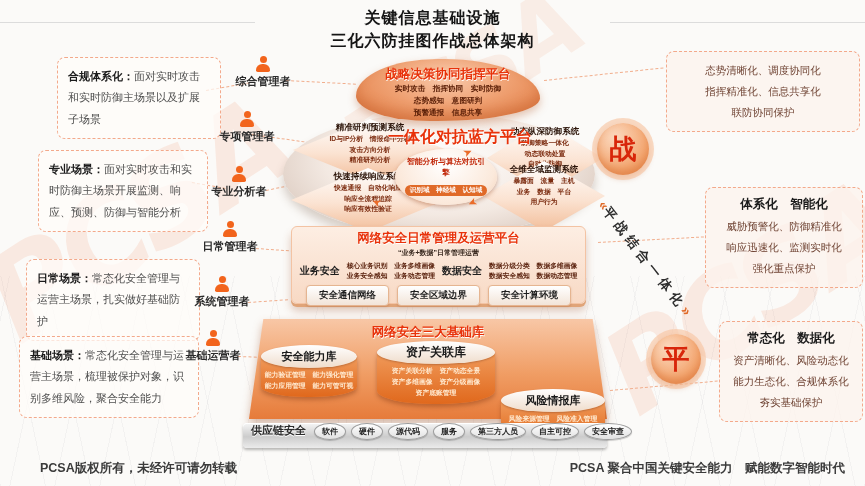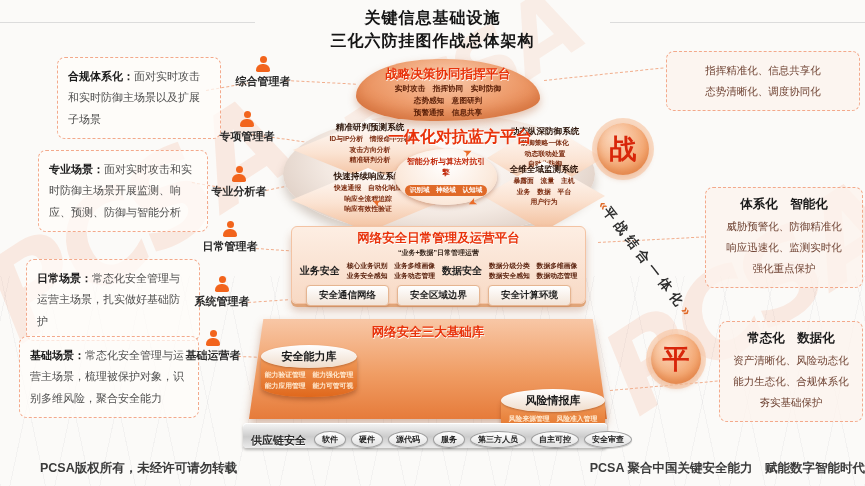--- a/index.html
+++ b/index.html
@@ -113,21 +113,21 @@
     background:linear-gradient(180deg,#f09a5a,#e0681c); color:#ffe9cf;
     font-size:6.8px; font-weight:bold; text-align:center; line-height:1.6;
     box-shadow:0 3px 4px rgba(140,60,20,0.45); }
   .cy1 { left:261px; top:345px; width:96px; } .cy1 .cyl-top { font-size:11px; }
   .cy2 { left:377px; top:341px; width:118px; } .cy2 .cyl-top { font-size:12px; }
   .cy3 { left:501px; top:345px; width:104px; } .cy3 .cyl-top { font-size:11px;margin-top:44px; }
 
   .supply { position:absolute; left:243px; top:423px; width:364px; height:25px; z-index:6; box-sizing:border-box;
     background:linear-gradient(180deg,#f6f6f6,#cccccc 55%,#ebebeb); border-radius:4px;
     box-shadow:0 2px 3px rgba(0,0,0,0.28), inset 0 1px 0 #fff;
-    display:flex; align-items:flex-end; padding:0 8px; gap:5px; }
+    display:flex; align-items:flex-start; padding:0 8px; gap:5px; }
   .supply-label { font-size:11px; font-weight:900; color:#2d2d2d; text-shadow:0 1px 0 #fff; margin-right:3px; white-space:nowrap; }
   .pill { border:1px solid #9d9d9d; border-radius:50%; padding:2px 7px; font-size:8px; font-weight:bold; color:#222;
     background:linear-gradient(180deg,#ffffff,#e1e1e1); white-space:nowrap; box-shadow:0 1px 1px rgba(0,0,0,0.2); }
 
   .rp { position:absolute; z-index:4; border:1.6px dashed #f3a98b; border-radius:8px;
     background:rgba(253,243,237,0.78); text-align:center; padding:8px 5px; box-sizing:border-box; }
   .rp-title { font-size:12.5px; font-weight:900; color:#1c1c1c; margin-bottom:3px; }
   .rp-line { font-size:10.5px; color:#6e4232; line-height:2.0; white-space:nowrap; }
   .rp1 { left:666px; top:51px; width:194px; }
   .rp2 { left:705px; top:187px; width:158px; }
@@ -137,21 +137,21 @@
     font-weight:900; color:#d8260a;
     background:radial-gradient(circle at 35% 28%, #fbd9bf, #f4a873 62%, #ec8a4c);
     box-shadow:0 0 0 5px rgba(247,198,165,0.65), 0 3px 6px rgba(180,80,30,0.4), inset 0 -5px 7px rgba(215,115,55,0.5); }
   .war { left:597px; top:123px; width:52px; height:52px; font-size:27px; }
   .peace { left:651px; top:334px; width:50px; height:50px; font-size:27px; }
   .axis { position:absolute; left:608px; top:197px; z-index:6; transform:rotate(52deg); transform-origin:0 0;
     font-size:13px; font-weight:900; color:#2d2d2d; letter-spacing:5px; white-space:nowrap; }
   .axis .chev { color:#e06a28; letter-spacing:0; font-size:14px; }
 
   .foot { position:absolute; top:460px; z-index:6; font-size:12.5px; font-weight:bold; color:#3b3b3b; }
-  .foot-left { left:40px; } .foot-right { right:0; }
+  .foot-left { left:40px; } .foot-right { right:20px; }
 </style>
 </head>
 <body>
 
 <div class="canvas">
   <div class="bg-grid"></div>
   <div class="wm wm1">PCSA</div>
   <div class="wm wm2">PCSA</div>
   <div class="wm wm3">PCSA</div>
 
@@ -290,42 +290,51 @@
     </div>
   <div class="t4-title red-title">网络安全三大基础库</div>
 
   <div class="cyl cy1">
     <div class="cyl-top">安全能力库</div>
     <div class="cyl-body">
       <div>能力验证管理　能力强化管理</div>
       <div>能力应用管理　能力可管可视</div>
     </div>
   </div>
+  <div class="cyl cy2">
+    <div class="cyl-top">资产关联库</div>
+    <div class="cyl-body">
+      <div>资产关联分析　资产动态全景</div>
+      <div>资产多维画像　资产分级画像</div>
+      <div>资产底账管理</div>
+    </div>
+  </div>
   <div class="cyl cy3">
     <div class="cyl-top">风险情报库</div>
     <div class="cyl-body">
       <div>风险来源管理　风险准入管理</div>
       <div>风险分析评估　风险可视可控</div>
     </div>
   </div>
 
   <div class="supply">
     <span class="supply-label">供应链安全</span>
     <span class="pill">软件</span>
     <span class="pill">硬件</span>
     <span class="pill">源代码</span>
     <span class="pill">服务</span>
     <span class="pill">第三方人员</span>
     <span class="pill">自主可控</span>
     <span class="pill">安全审查</span>
   </div>
 
   <div class="rp rp1">
+    <div class="rp-line">态势清晰化、调度协同化</div>
     <div class="rp-line">指挥精准化、信息共享化</div>
-    <div class="rp-line">态势清晰化、调度协同化</div>
+    <div class="rp-line">联防协同保护</div>
   </div>
   <div class="rp rp2">
     <div class="rp-title">体系化　智能化</div>
     <div class="rp-line">威胁预警化、防御精准化</div>
     <div class="rp-line">响应迅速化、监测实时化</div>
     <div class="rp-line">强化重点保护</div>
   </div>
   <div class="rp rp3">
     <div class="rp-title">常态化　数据化</div>
     <div class="rp-line">资产清晰化、风险动态化</div>

